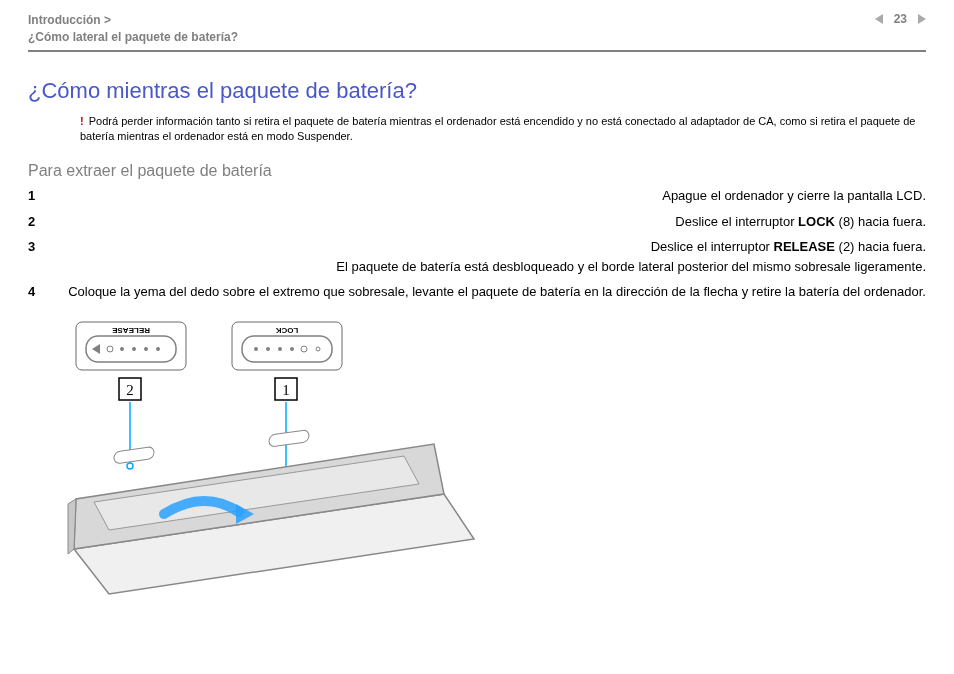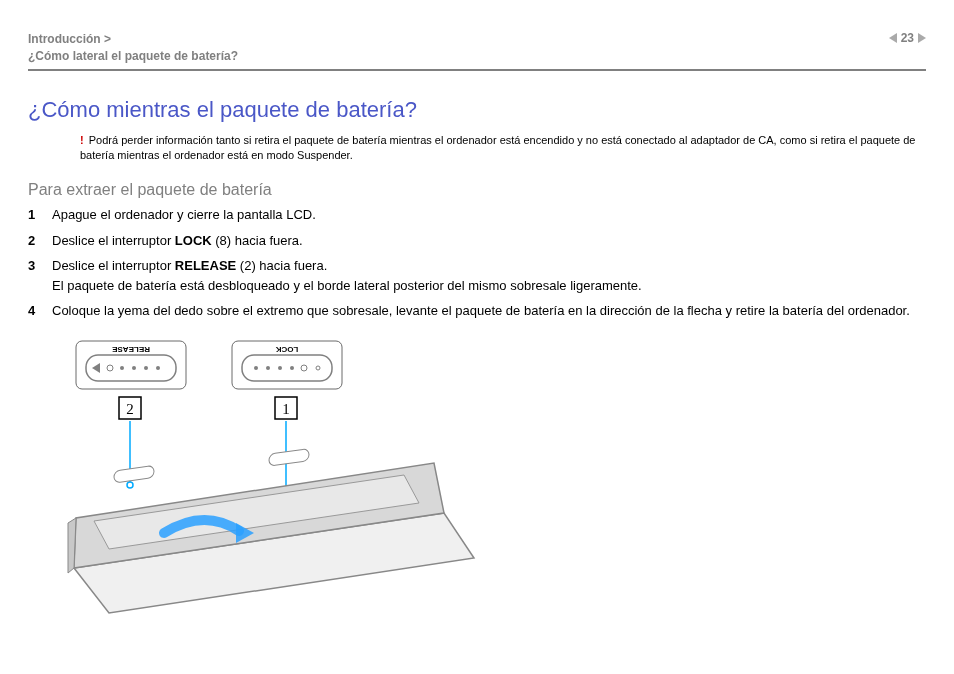--- a/index.html
+++ b/index.html
@@ -5,40 +5,40 @@
   html, body {
     margin: 0;
     padding: 0;
     width: 954px;
     height: 674px;
     font-family: Arial, Helvetica, sans-serif;
     color: #000;
     background: #fff;
   }
   .page {
-    padding: 31px 28px 20px 28px;
+    padding: 12px 28px 20px 28px;
     position: relative;
   }
   .header-row {
     display: flex;
     justify-content: space-between;
     align-items: flex-start;
     border-bottom: 2px solid #808080;
     padding-bottom: 4px;
   }
   .breadcrumb {
     font-size: 12px;
     font-weight: bold;
     color: #808080;
     line-height: 1.4;
   }
   .pager {
     display: flex;
     align-items: center;
-    gap: 4px;
+    gap: 11px;
     color: #808080;
     font-weight: bold;
     font-size: 12px;
   }
   .tri {
     display: inline-block;
     width: 0;
     height: 0;
   }
   .tri-left {
@@ -85,20 +85,21 @@
     margin-bottom: 6px;
     display: flex;
   }
   ol.steps .num {
     font-weight: bold;
     width: 24px;
     flex-shrink: 0;
   }
   ol.steps .txt {
     flex: 1;
+    text-align: right;
   }
   .figure {
     margin-top: 12px;
     margin-left: 36px;
   }
   .figure svg {
     display: block;
   }
 </style>
 </head>

